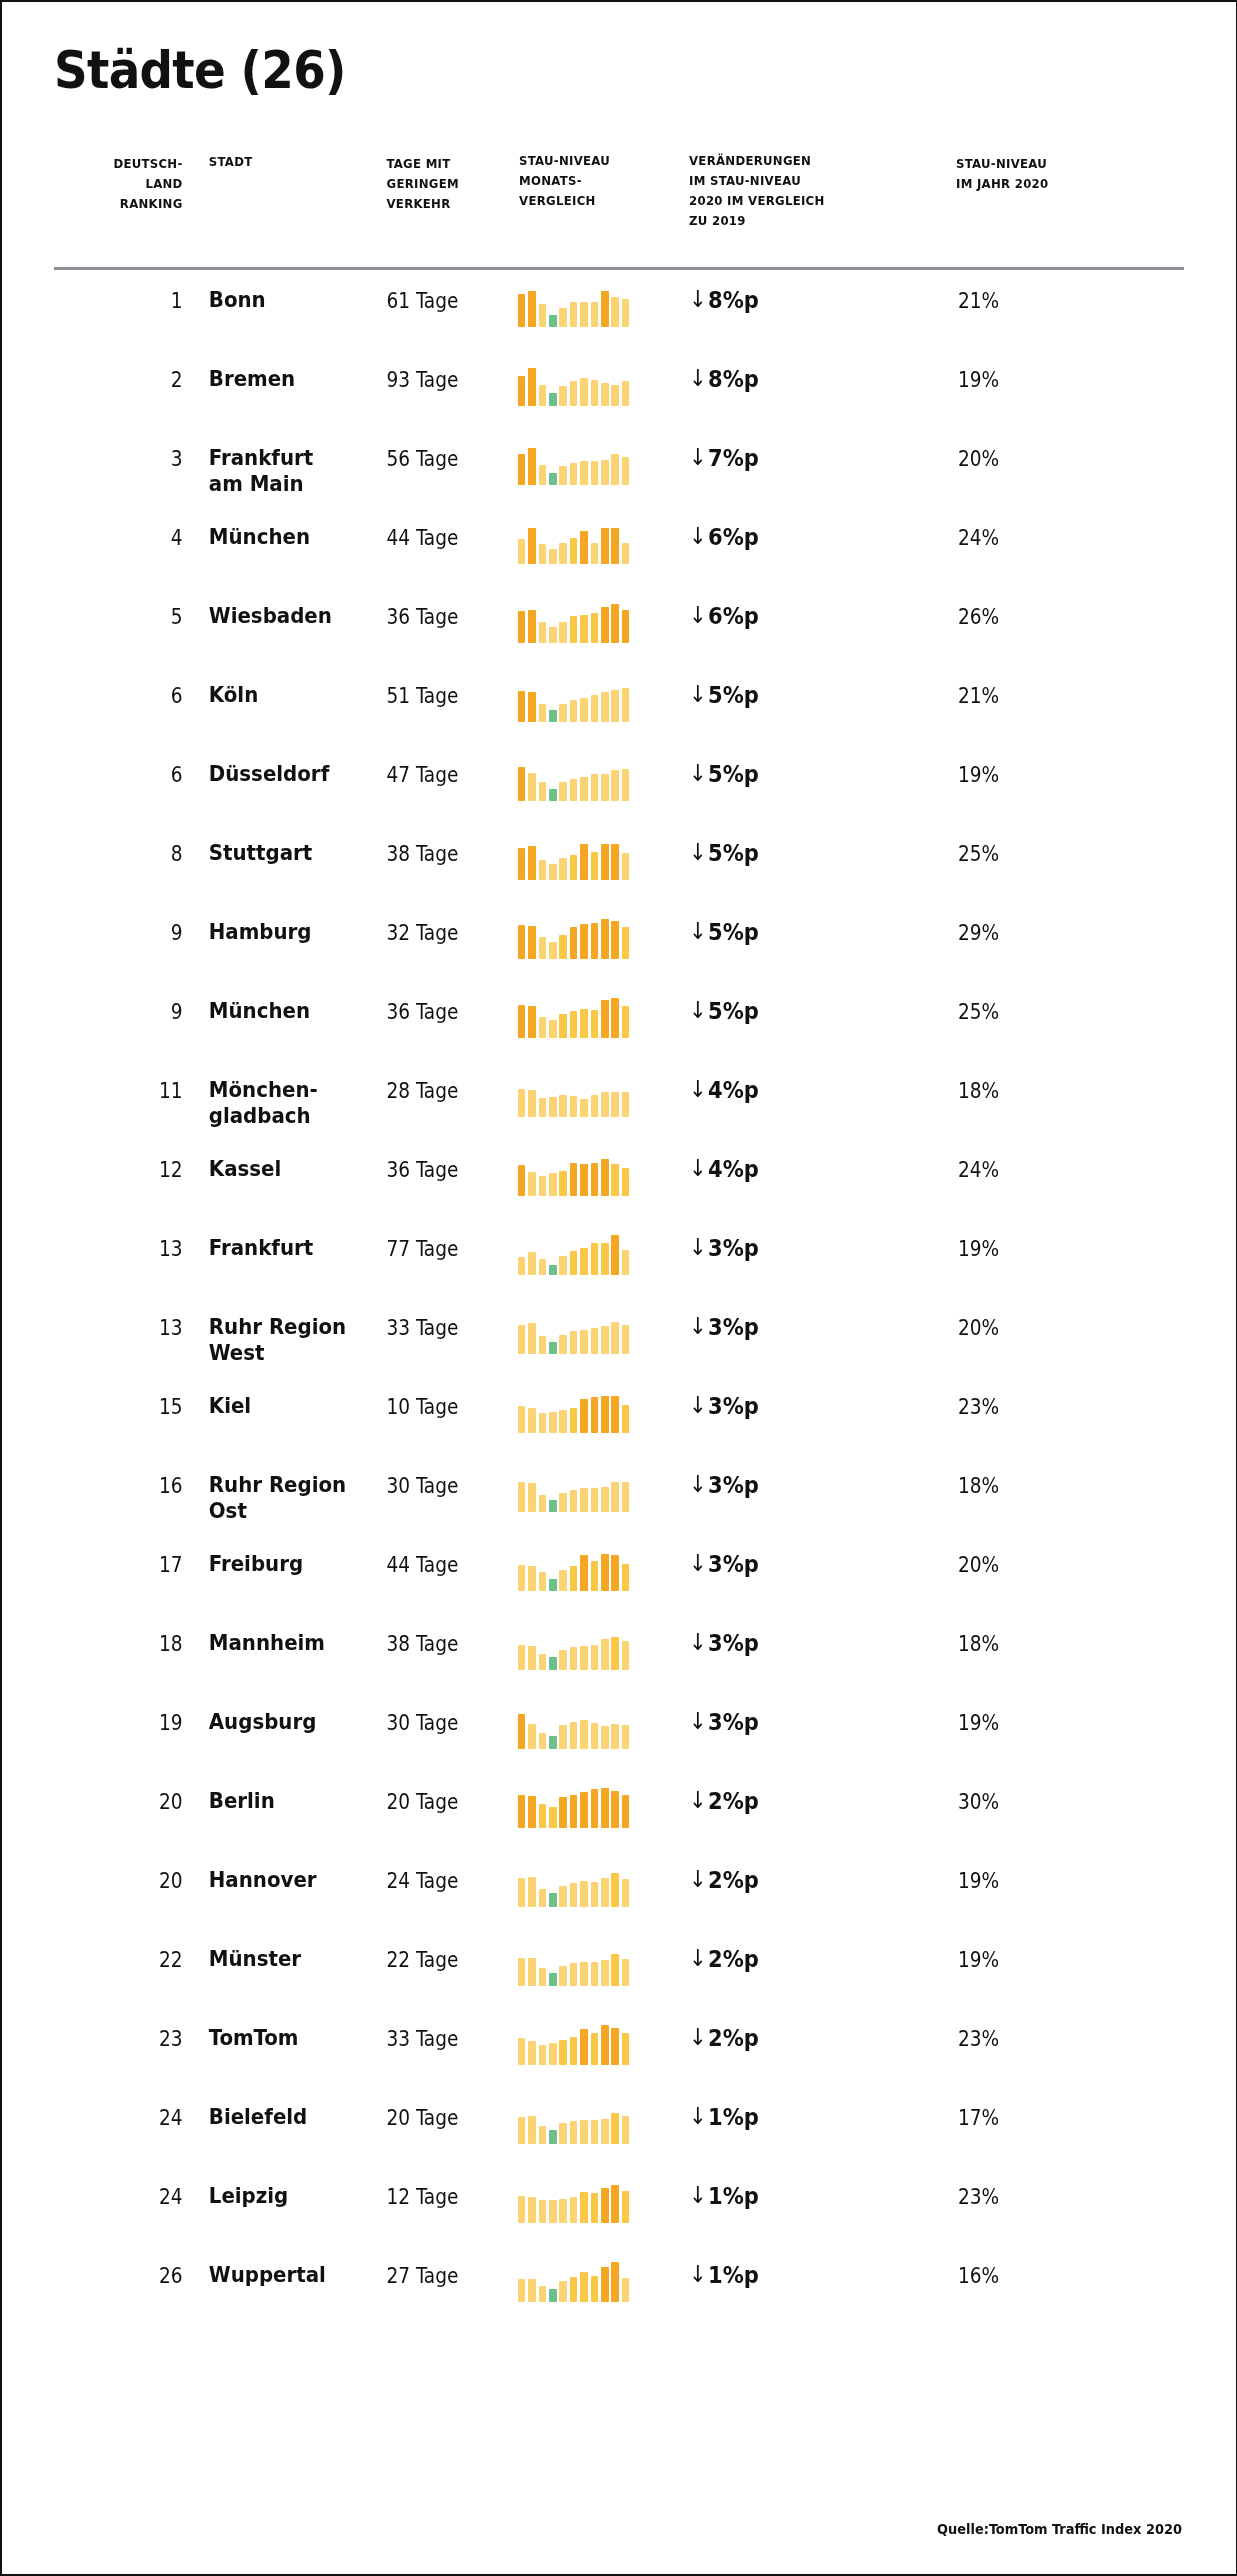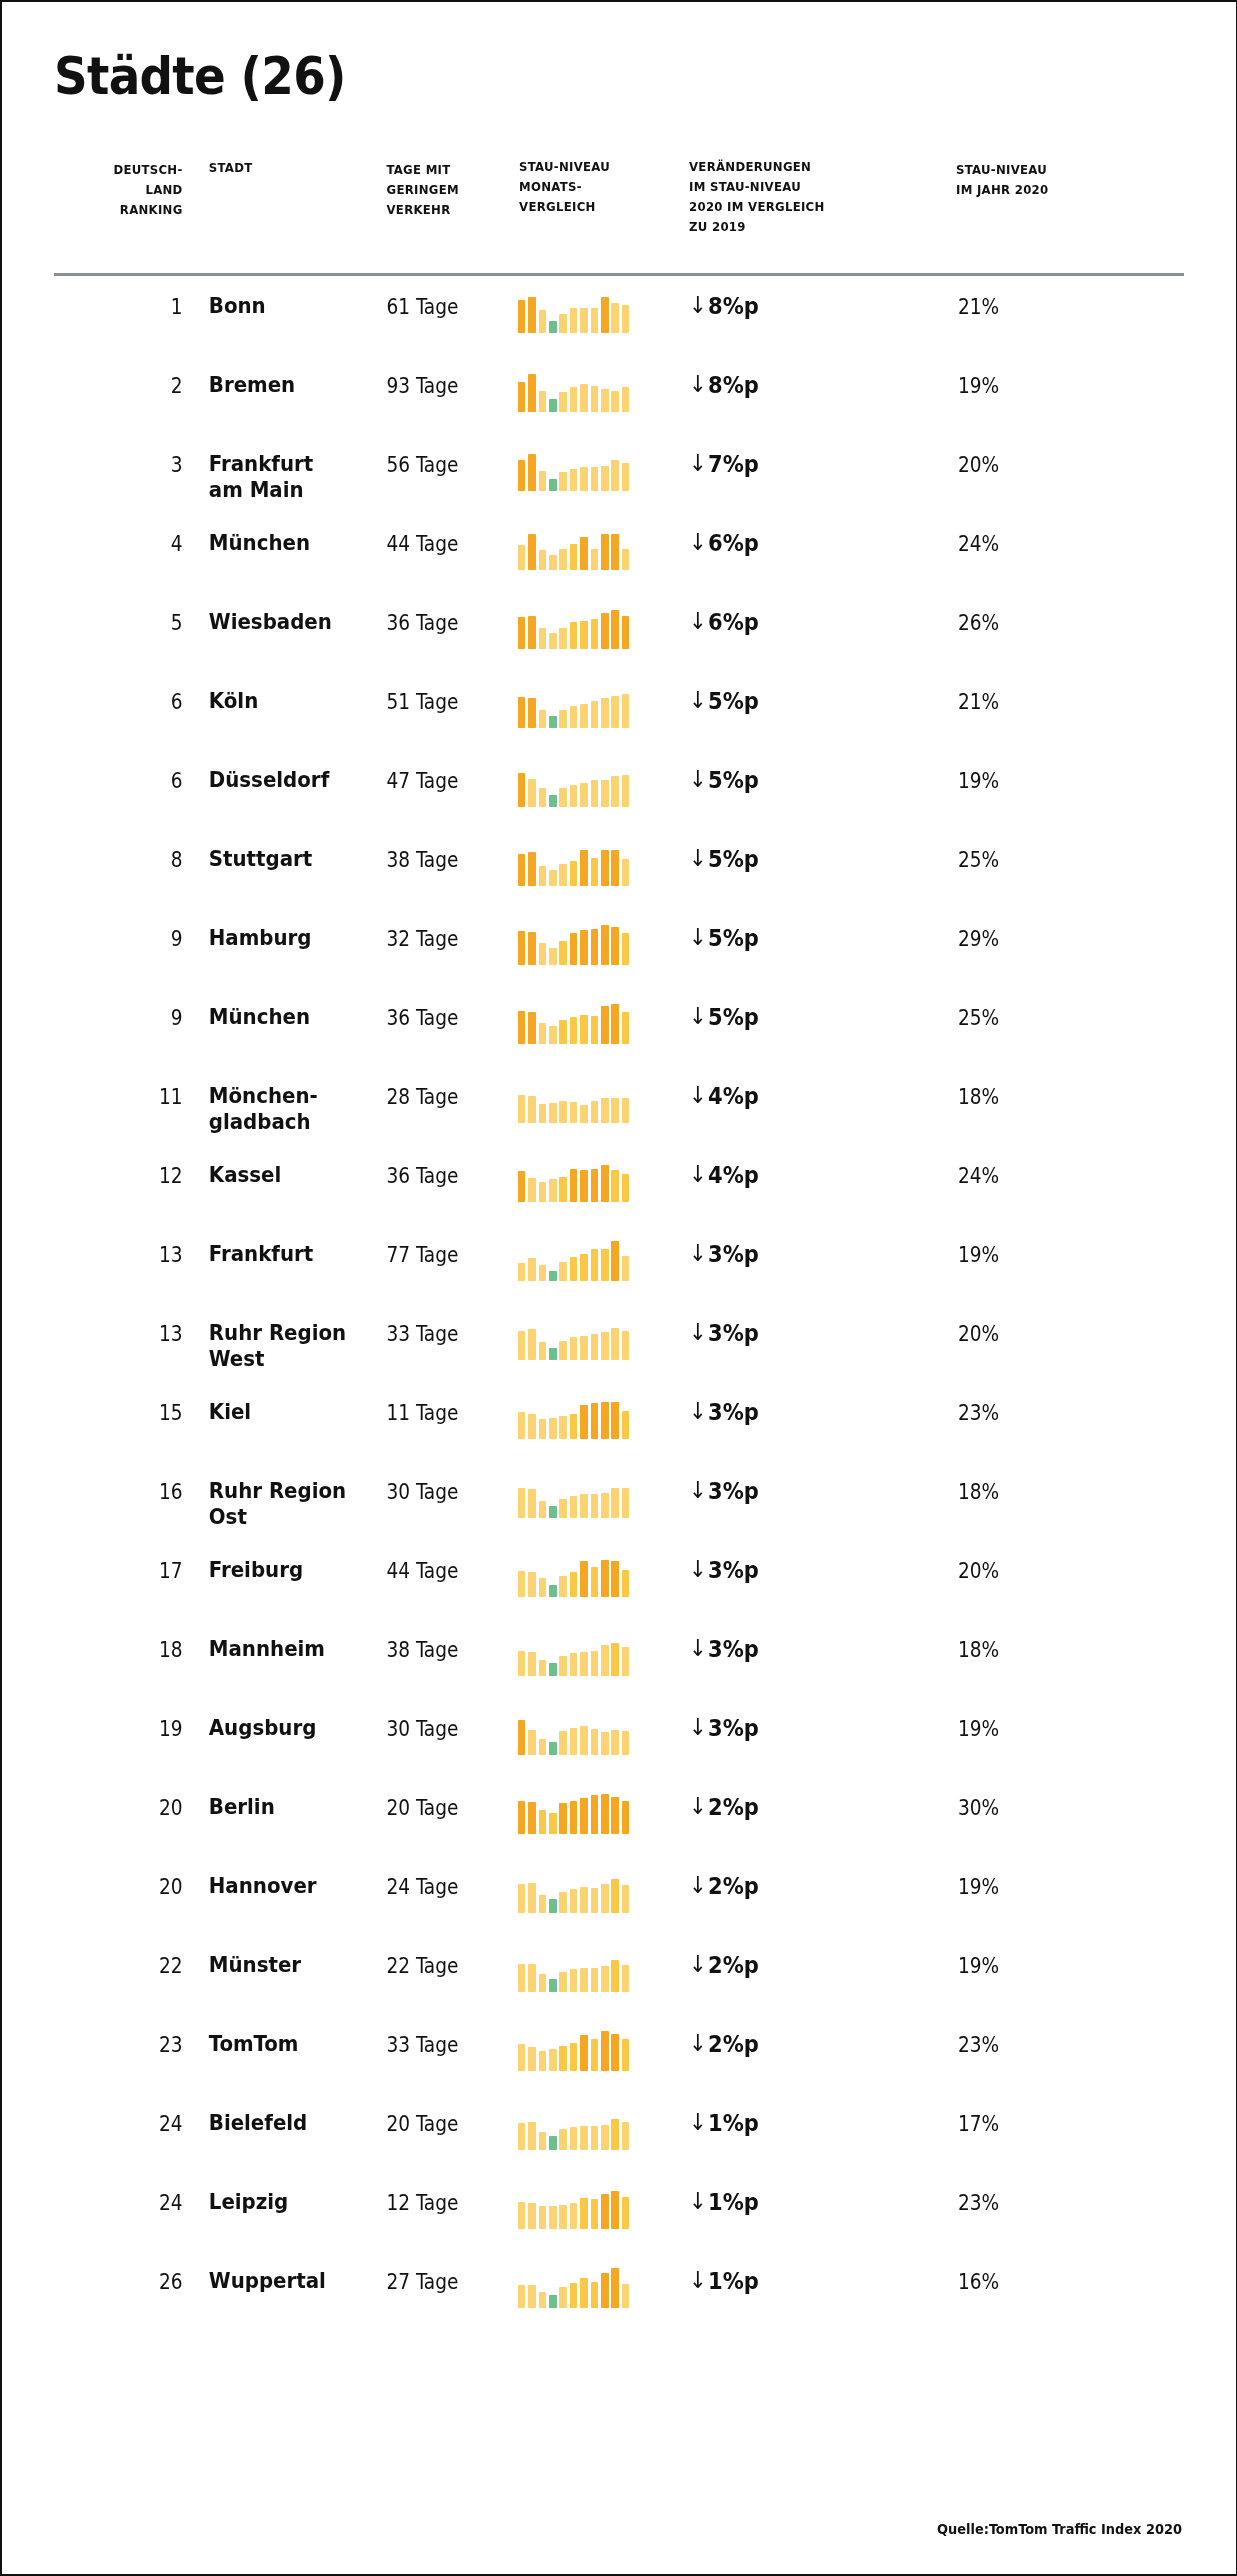--- a/index.html
+++ b/index.html
@@ -16,21 +16,21 @@
     width: 1238px;
     height: 2576px;
     background: #ffffff;
     border: 2.1px solid #111111;
     box-sizing: border-box;
     overflow: hidden;
   }
   .inner {
     position: absolute;
     left: 0; top: 0; right: 0; bottom: 0;
-    padding: 8px 52px;
+    padding: 2px 52px;
     box-sizing: border-box;
   }
 
   
   #title {
     font-size: 52px;
     font-weight: 700;
     letter-spacing: -0.7px;
     color: #111111;
     margin: 0;
@@ -549,21 +549,21 @@
           </div>
           <div class="cell c-change">
             <span class="arrow">↓</span>
             <span>3%p</span>
           </div>
           <div class="cell c-level">20%</div>
         </div>
         <div class="grid row">
           <div class="cell c-rank">15</div>
           <div class="cell c-city">Kiel</div>
-          <div class="cell c-days">11 Tage</div>
+          <div class="cell c-days">10 Tage</div>
           <div class="cell c-spark">
             <div class="spark">
               <div class="bar lvl-lo" style="height: 66%;"></div>
               <div class="bar lvl-lo" style="height: 62%;"></div>
               <div class="bar lvl-lo" style="height: 48%;"></div>
               <div class="bar lvl-lo" style="height: 52%;"></div>
               <div class="bar lvl-lo" style="height: 56%;"></div>
               <div class="bar lvl-mid" style="height: 62%;"></div>
               <div class="bar lvl-hi" style="height: 84%;"></div>
               <div class="bar lvl-hi" style="height: 88%;"></div>

